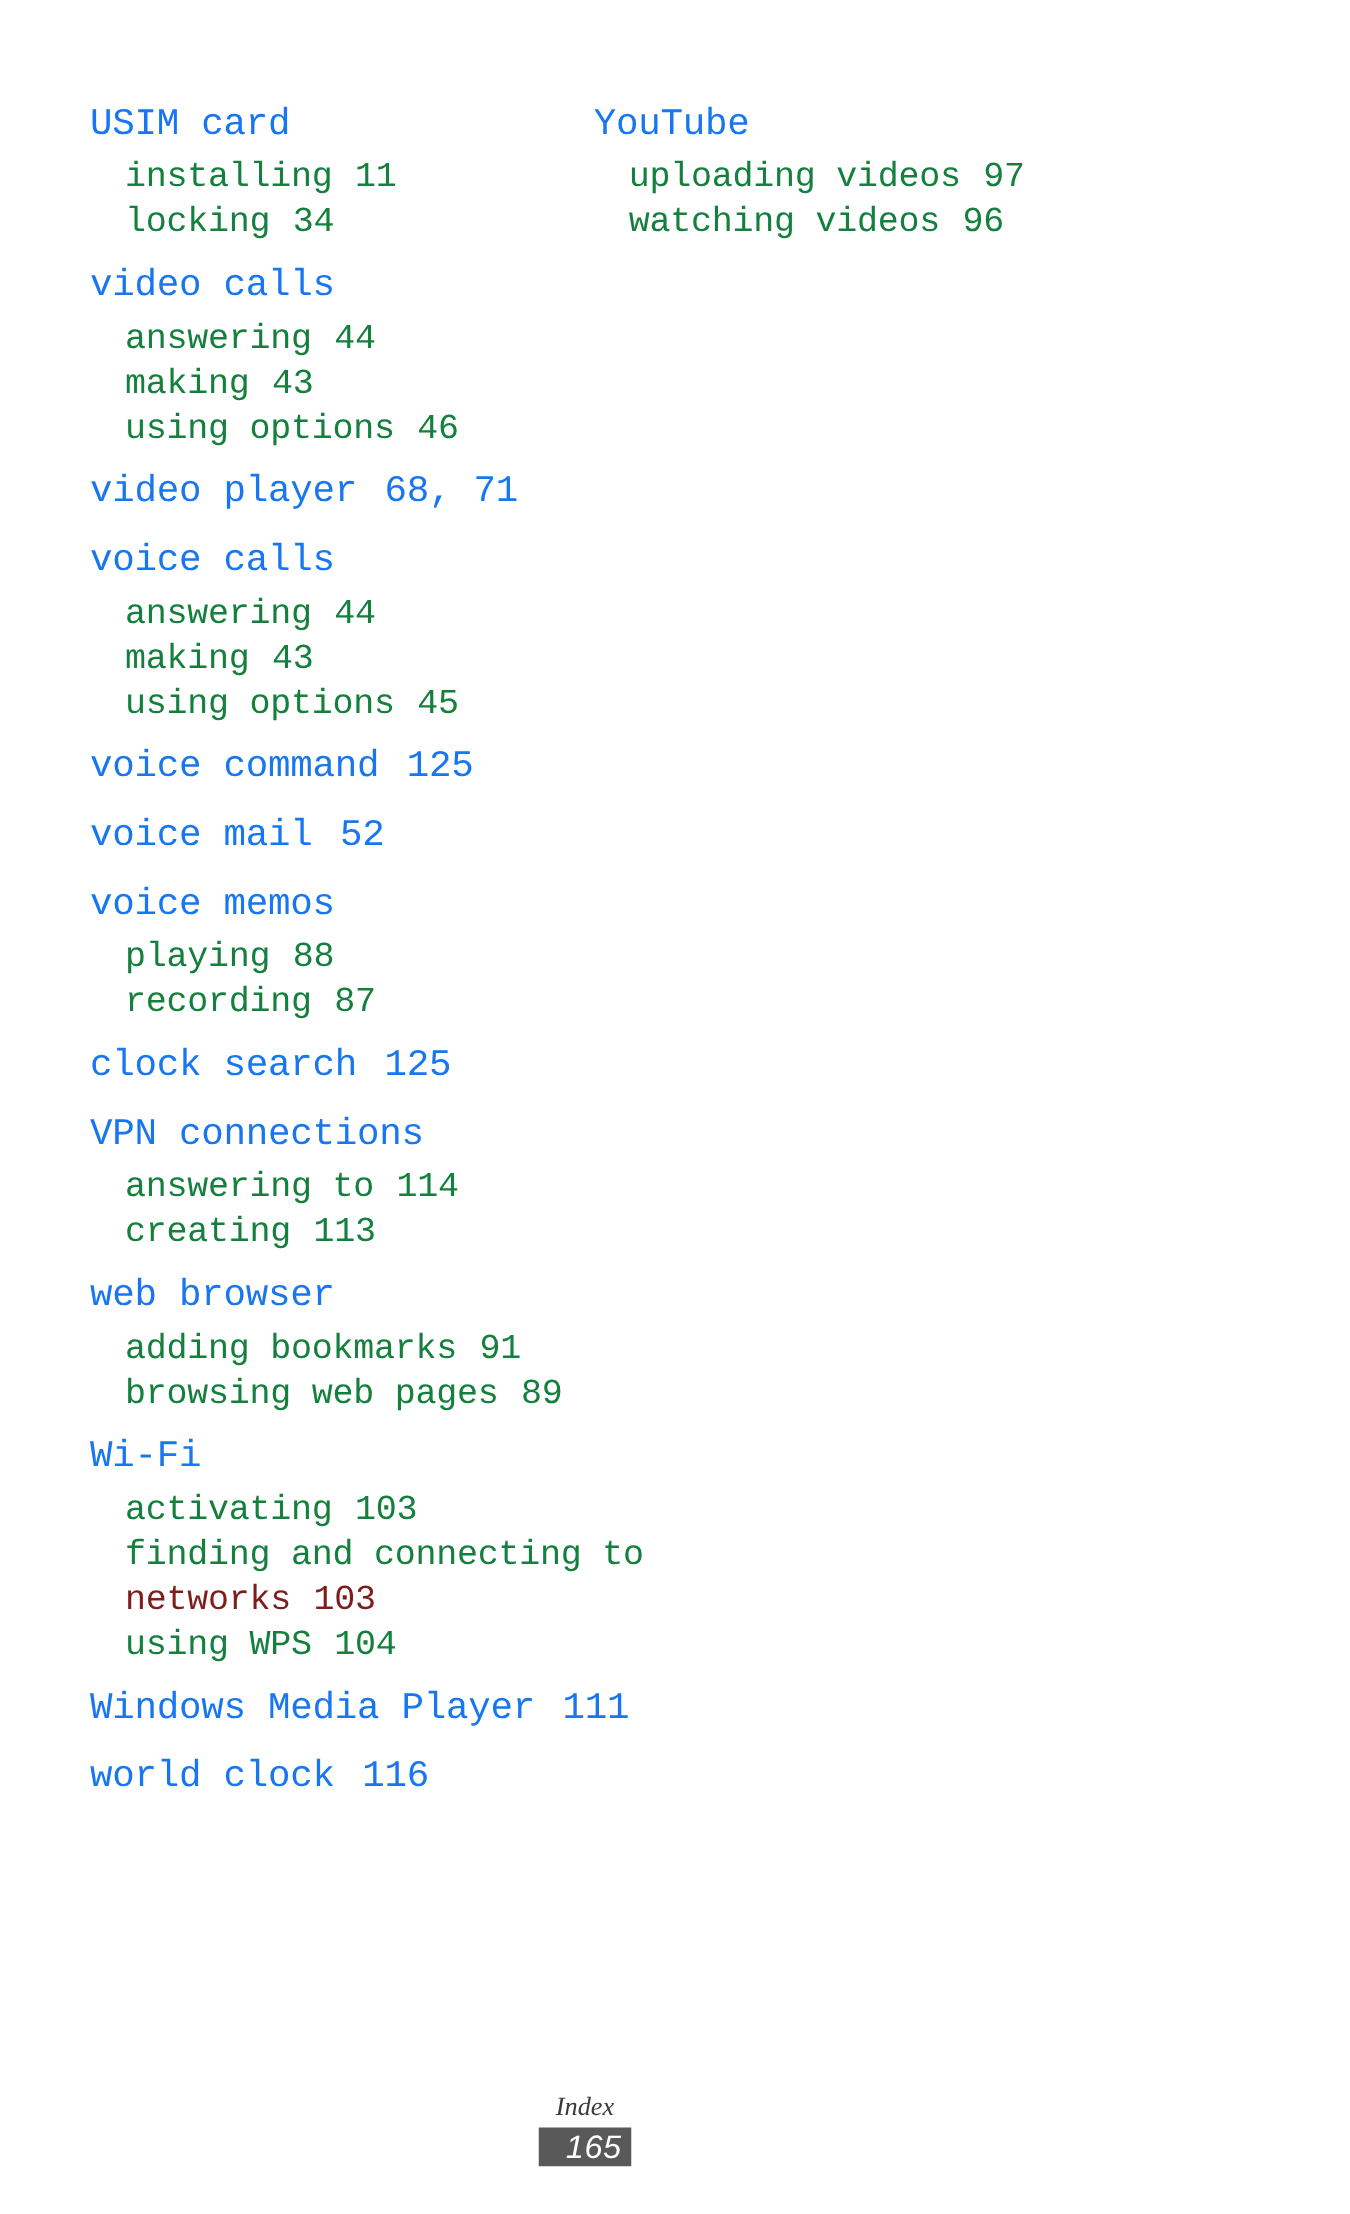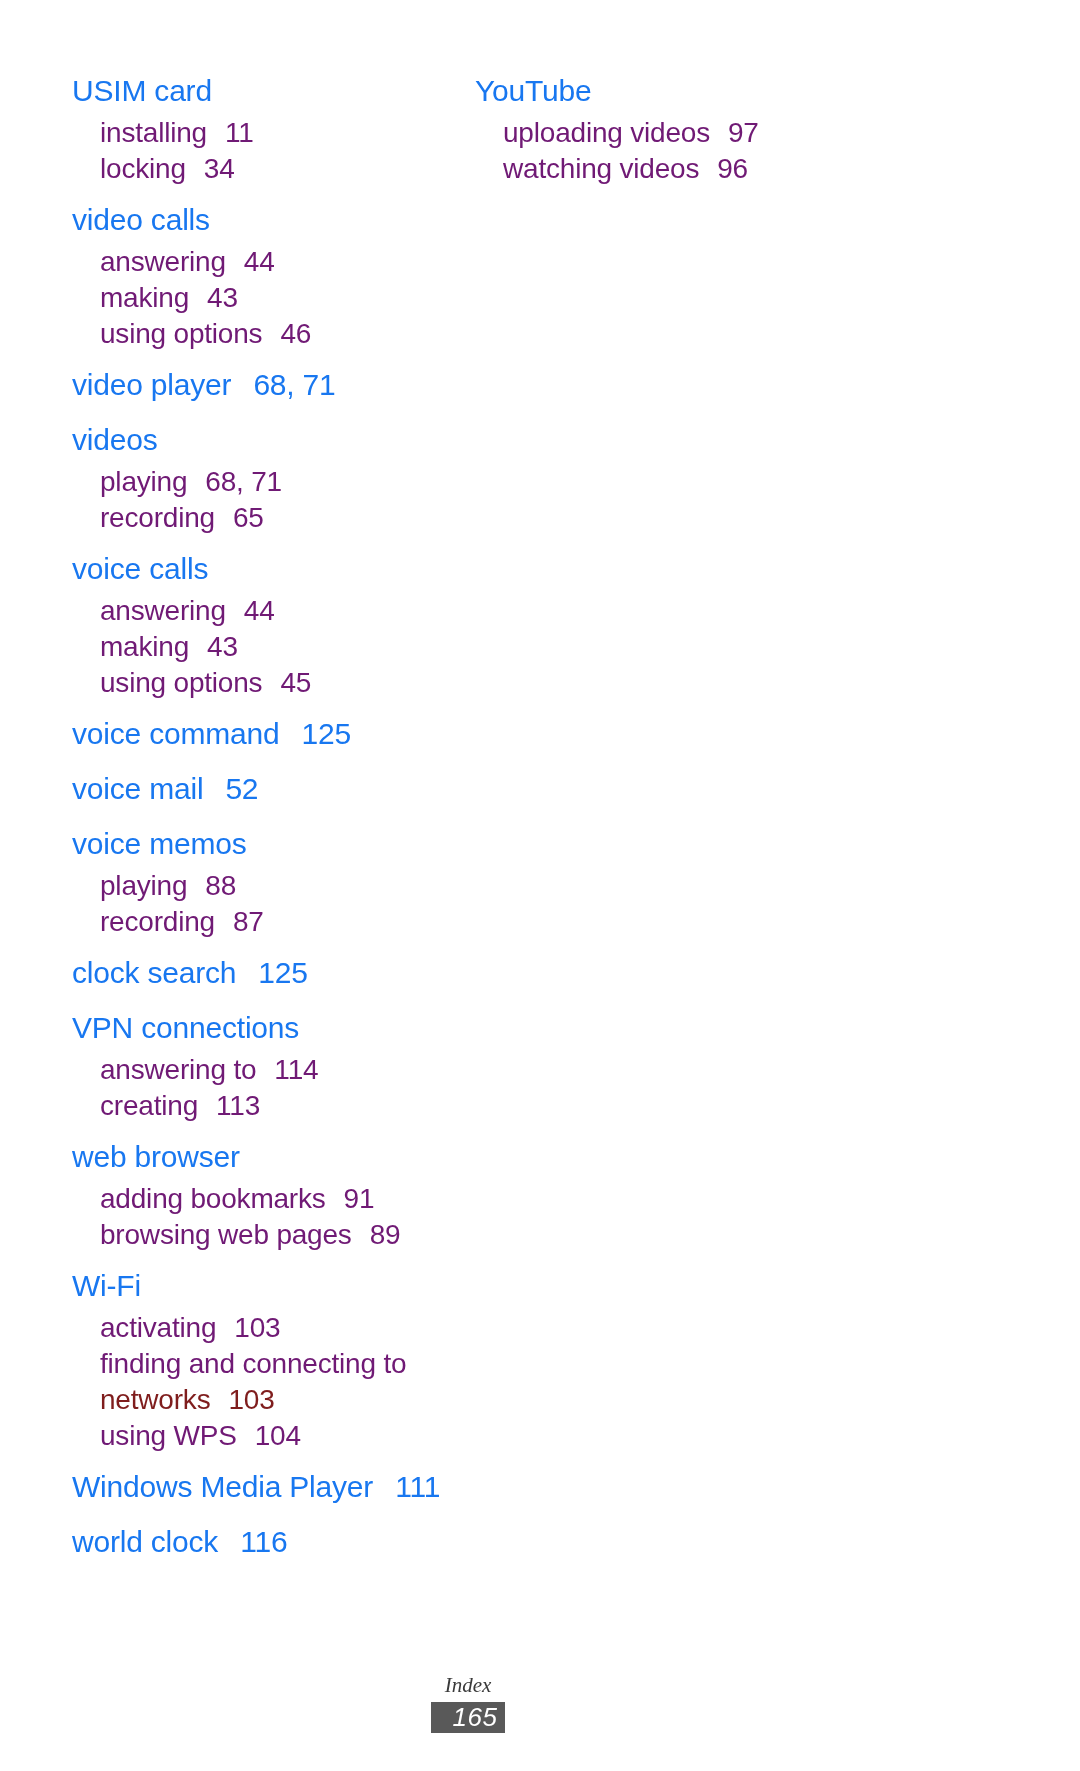--- a/index.html
+++ b/index.html
@@ -19,25 +19,26 @@
   .page {
     position: relative;
     width: 1080px;
     height: 1771px;
     box-sizing: border-box;
   }
 
   .columns {
     position: absolute;
     left: 0;
-    top: 68px;
+    top: 78px;
     width: 1080px;
     display: flex;
     flex-direction: row;
     align-items: flex-start;
+    font-family: Liberation Mono, monospace;
   }
 
   .column {
     box-sizing: border-box;
   }
 
   .column-1 {
     width: 430px;
     padding-left: 72px;
   }
@@ -58,21 +59,21 @@
     line-height: 45px;
     white-space: nowrap;
     letter-spacing: -0.2px;
   }
 
   .entry-head .page-ref {
     margin-left: 22px;
   }
 
   .subentry {
-    color: #701a75;
+    color: #15803d;
     font-size: 28px;
     line-height: 36px;
     padding-left: 28px;
     white-space: nowrap;
     letter-spacing: -0.2px;
   }
 
   .subentry .page-ref {
     margin-left: 18px;
   }
@@ -160,31 +161,20 @@
           <span>using options</span><span class="page-ref">46</span>
         </div>
       </div>
 
       <div class="group">
         <div class="entry-head">
           <span>video player</span><span class="page-ref">68, 71</span>
         </div>
       </div>
 
-      <div class="group">
-        <div class="entry-head">
-          <span>videos</span>
-        </div>
-        <div class="subentry">
-          <span>playing</span><span class="page-ref">68, 71</span>
-        </div>
-        <div class="subentry">
-          <span>recording</span><span class="page-ref">65</span>
-        </div>
-      </div>
 
       <div class="group">
         <div class="entry-head">
           <span>voice calls</span>
         </div>
         <div class="subentry">
           <span>answering</span><span class="page-ref">44</span>
         </div>
         <div class="subentry">
           <span>making</span><span class="page-ref">43</span>

